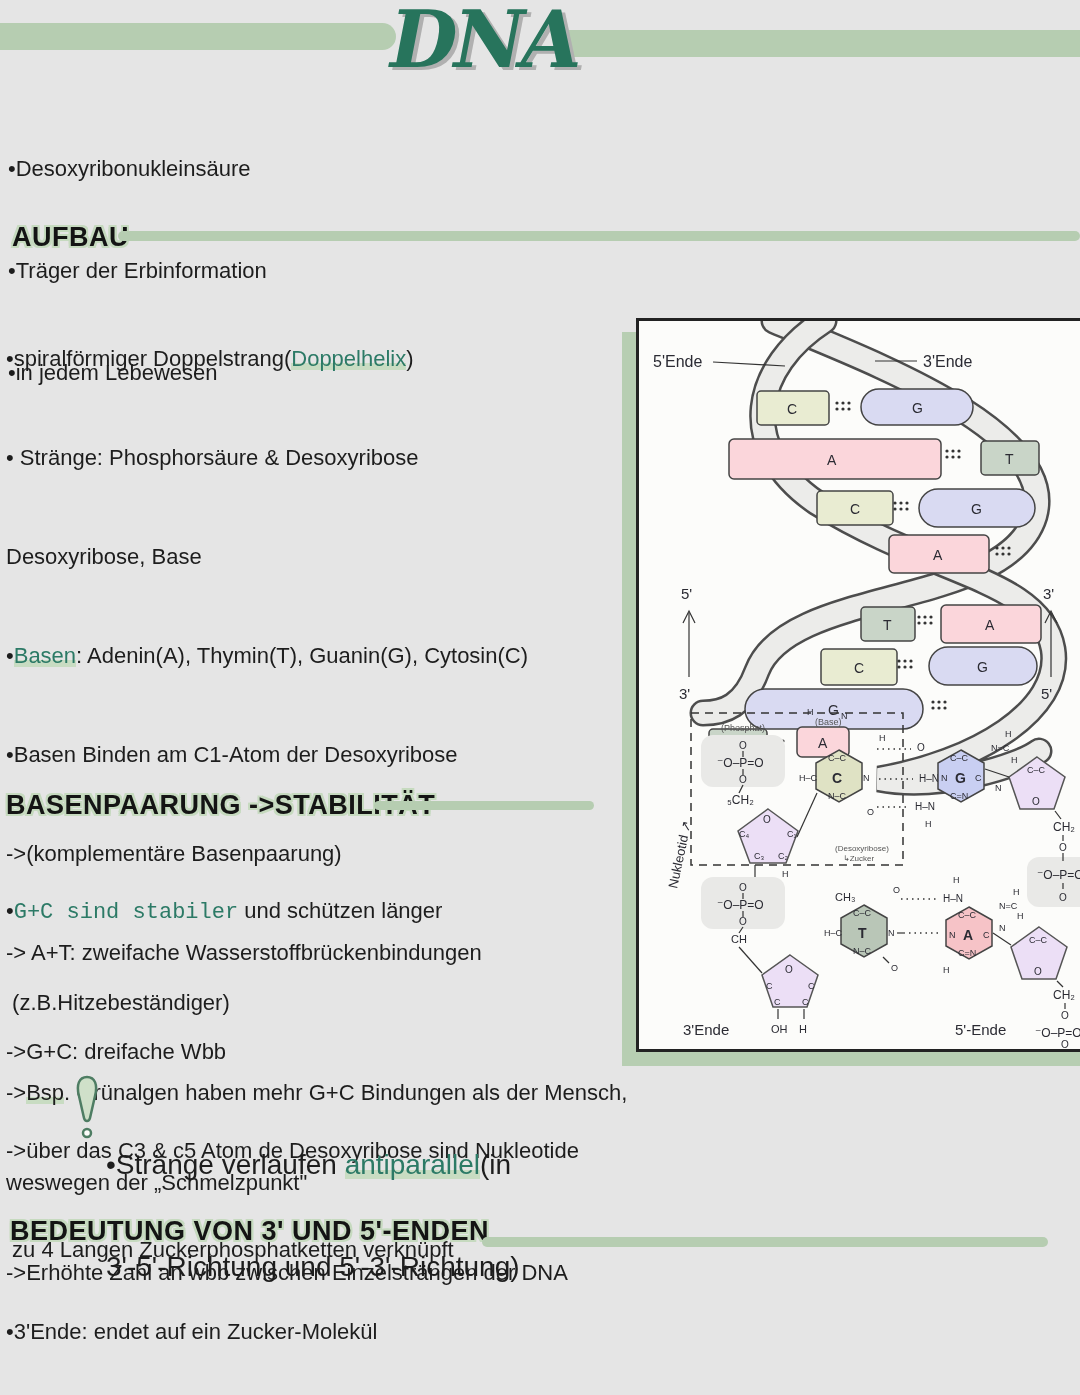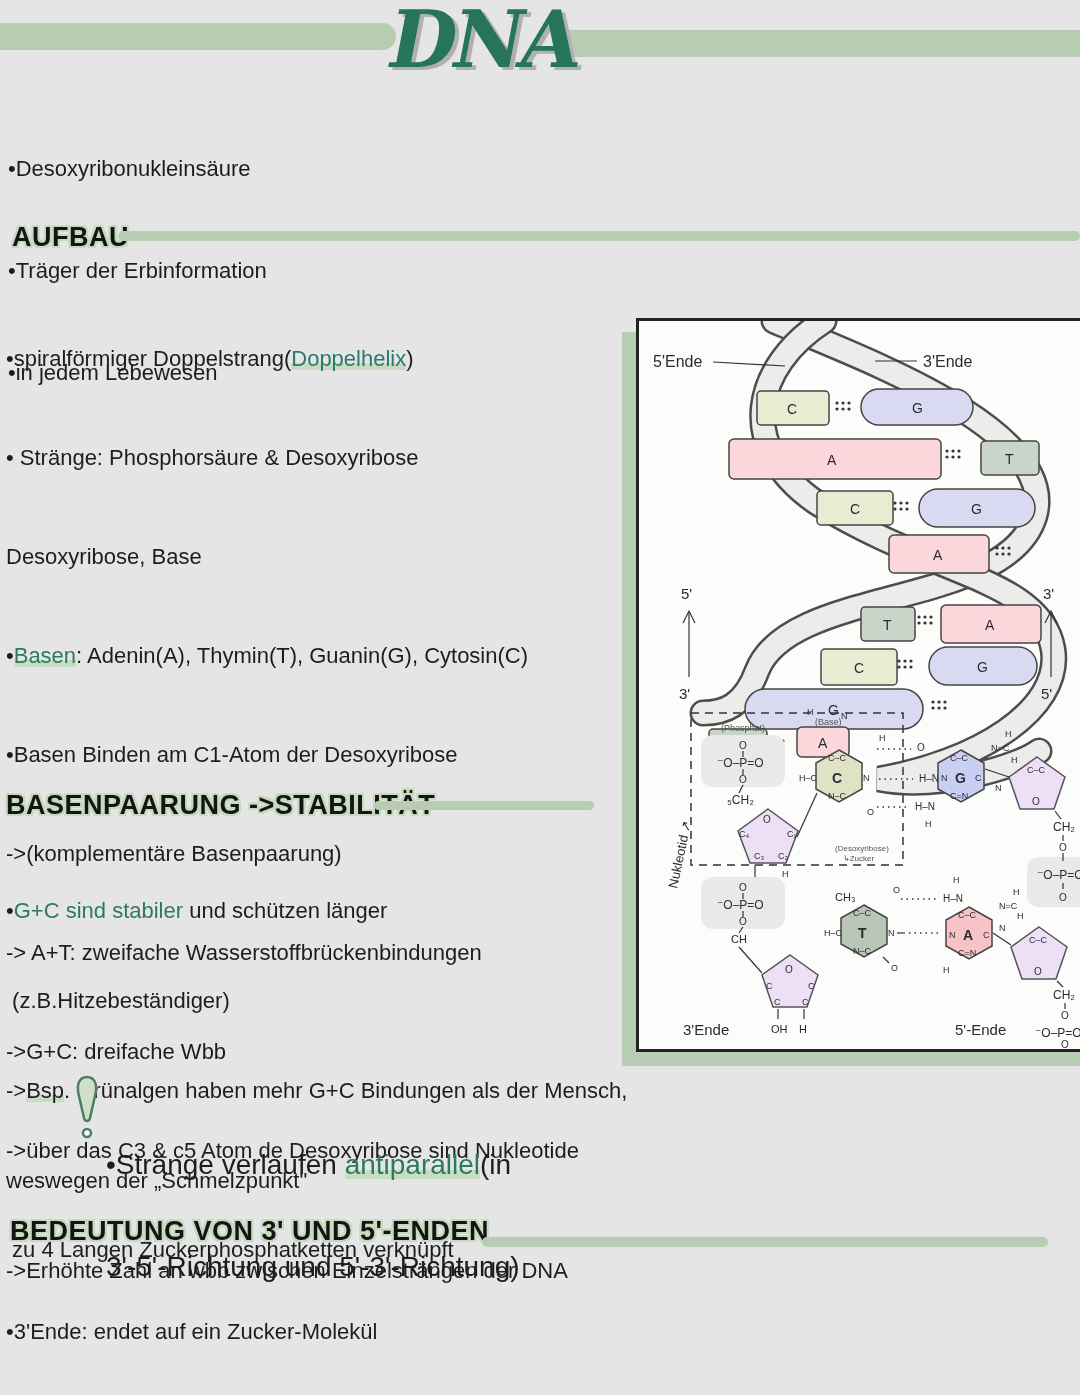--- a/index.html
+++ b/index.html
@@ -22,21 +22,21 @@
      text-shadow:2px 0 0 #c6dabf,-2px 0 0 #c6dabf,0 2px 0 #c6dabf,0 -2px 0 #c6dabf,
                  2px 2px 0 #c6dabf,-2px -2px 0 #c6dabf,2px -2px 0 #c6dabf,-2px 2px 0 #c6dabf;}
   .h-aufbau{left:12px;top:222px;}
   .h-basen{left:6px;top:790px;}
   .h-bedeut{left:10px;top:1216px;}
   .h-line{position:absolute;background:#b6cdb1;border-radius:6px;}
   .hl-aufbau{left:118px;top:231px;width:962px;height:10px;}
   .hl-basen{left:374px;top:801px;width:220px;height:9px;}
   .hl-bedeut{left:482px;top:1237px;width:566px;height:10px;}
   .hl-teal{color:#2c7a66;background:linear-gradient(to bottom,transparent 68%,#c8dcc2 68%,#c8dcc2 96%,transparent 96%);margin-top:28px;}
-  .teal{color:#2c7a66;}
+  .teal{color:#2c7a66;font-family:Liberation Mono, monospace;}
   .mark{background:linear-gradient(to bottom,transparent 68%,#c8dcc2 68%,#c8dcc2 96%,transparent 96%);}
   
   .callout-icon{position:absolute;left:70px;top:1074px;}
   .callout-text{position:absolute;left:106px;top:1080px;font-size:28px;line-height:34px;white-space:pre;}
   
   .diagram-box{position:absolute;left:636px;top:318px;width:458px;height:728px;background:#fcfcfa;
                border:3px solid #222;box-shadow:-14px 14px 0 #b7ceb2;}
   svg text{font-family:"Liberation Sans","DejaVu Sans",sans-serif;fill:#2b2b33;}
   .rib-edge{fill:none;stroke:#4d4d4d;stroke-width:27;stroke-linecap:round;}
   .rib-fill{fill:none;stroke:#ececea;stroke-width:22;stroke-linecap:round;}

